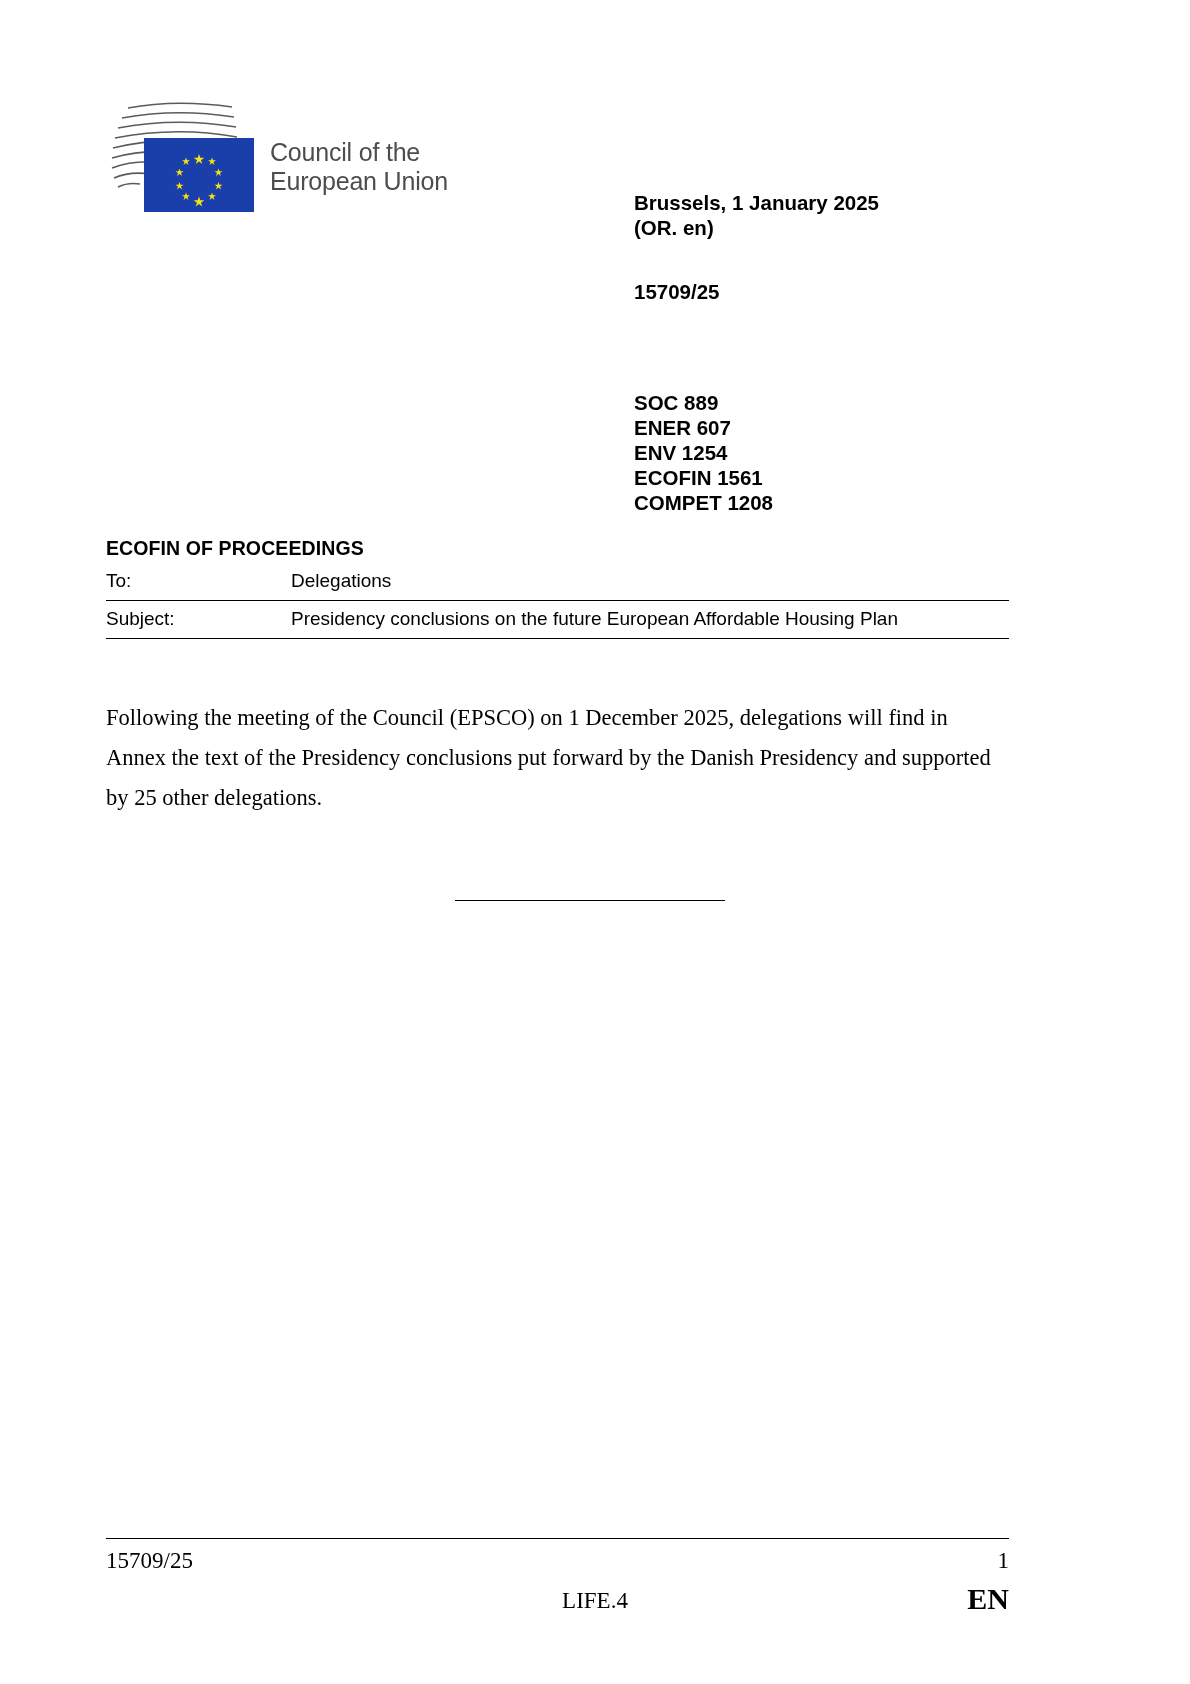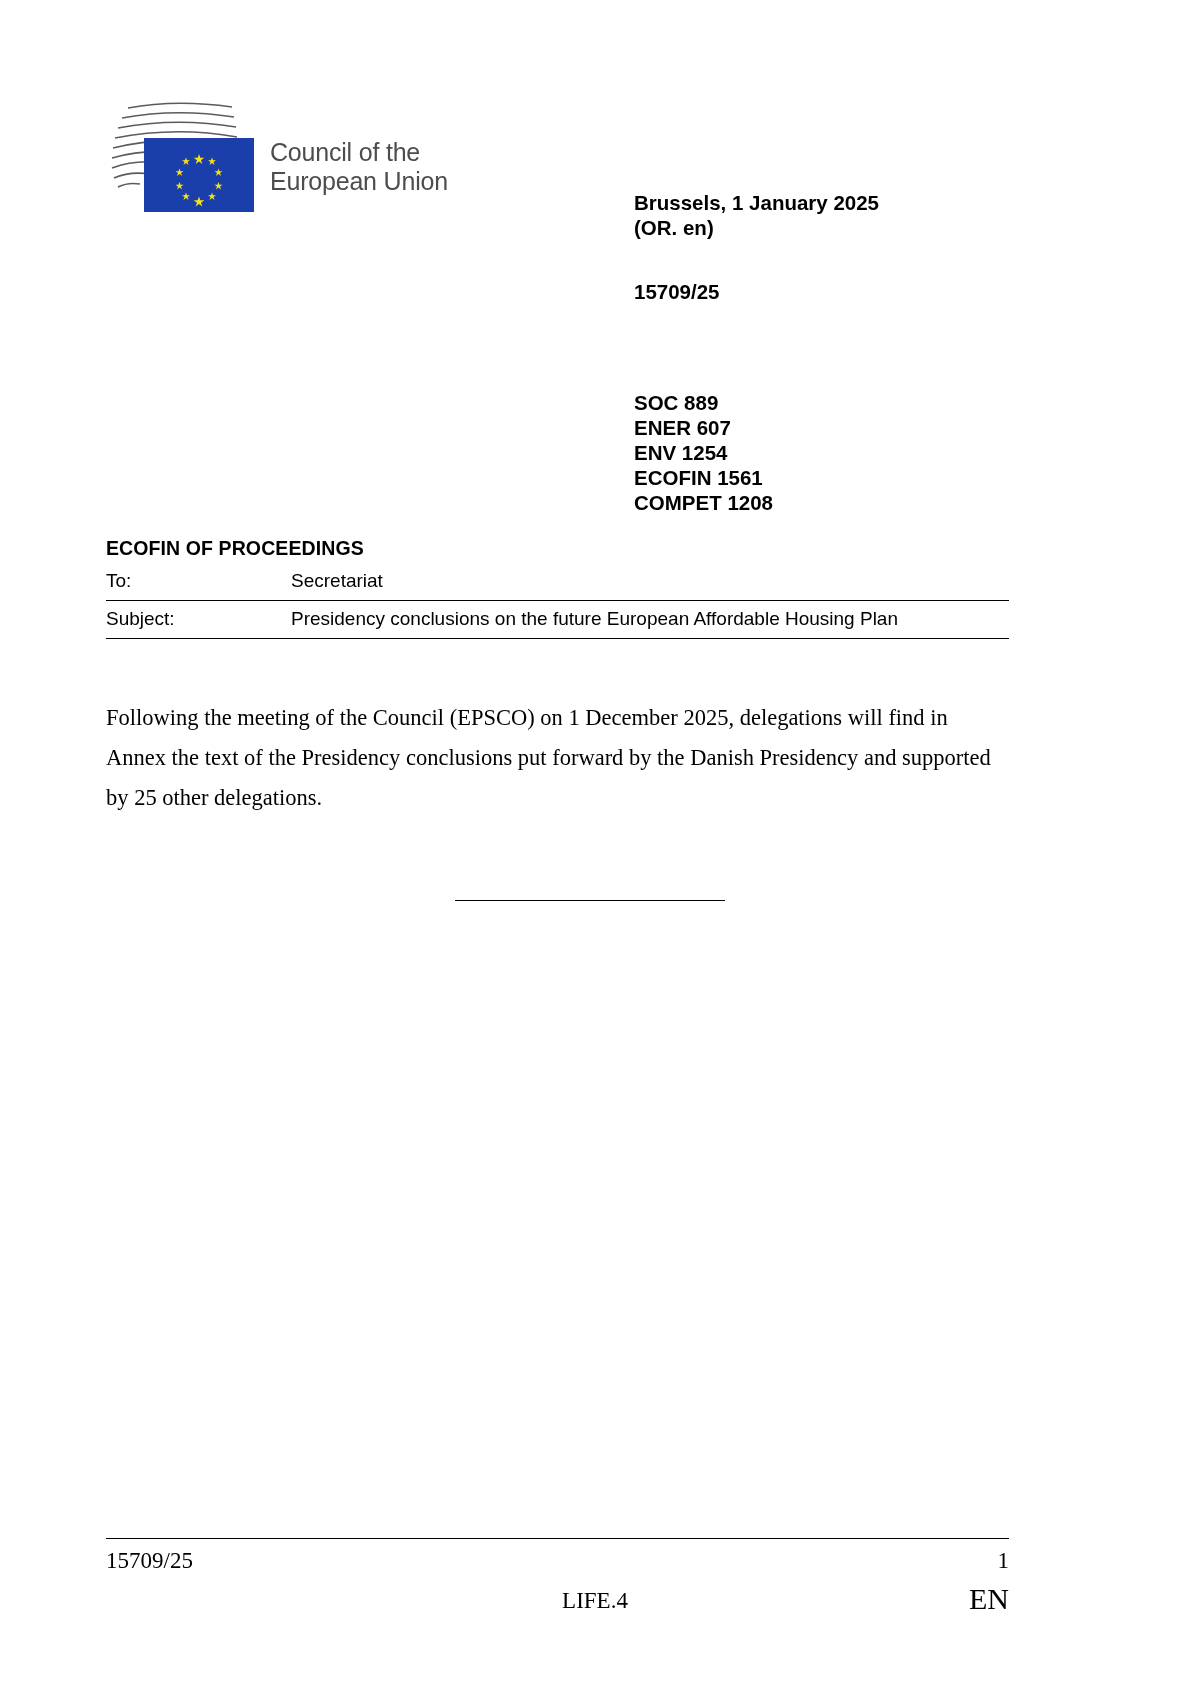--- a/index.html
+++ b/index.html
@@ -150,21 +150,21 @@
     font-family: Liberation Serif, serif;
     font-size: 23px;
   }
   .footer-lang {
     position: absolute;
     left: 909px;
     top: 1582px;
     width: 100px;
     text-align: right;
     font-family: "Liberation Serif", serif;
-    font-weight: normal;
+    font-weight: bold;
     font-size: 30px;
   }
 </style>
 </head>
 <body>
 
 <div class="page">
 
   <div class="logo-block">
     <div class="logo-lines">
@@ -221,21 +221,21 @@
     <div>ECOFIN 1561</div>
     <div>COMPET 1208</div>
   </div>
 
   <div class="outcome-title">ECOFIN OF PROCEEDINGS</div>
 
   <table class="meta-table">
     <tbody>
       <tr class="rule-bottom">
         <td class="label">To:</td>
-        <td>Secretariat</td>
+        <td>Delegations</td>
       </tr>
       <tr class="rule-bottom">
         <td class="label">Subject:</td>
         <td>Presidency conclusions on the future European Affordable Housing Plan</td>
       </tr>
     </tbody>
   </table>
 
   <div class="body-text">Following the meeting of the Council (EPSCO) on 1 December 2025, delegations will find in Annex the text of the Presidency conclusions put forward by the Danish Presidency and supported by 25 other delegations.</div>
 

